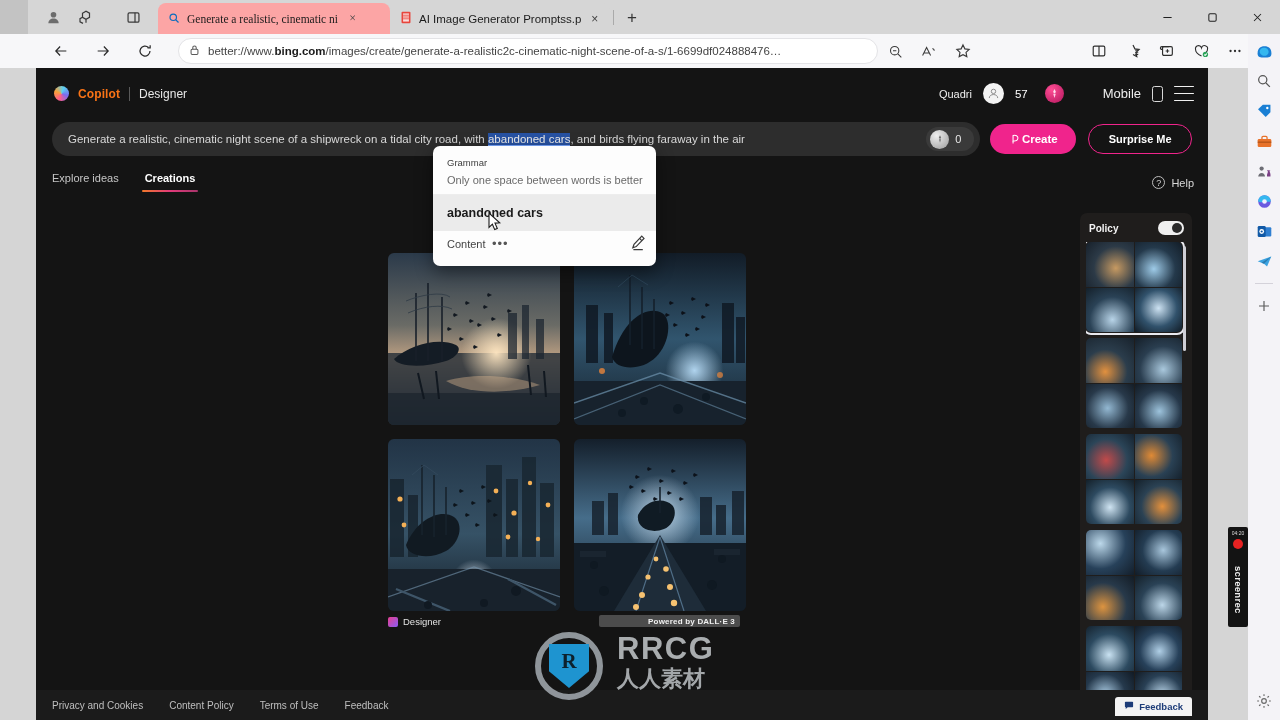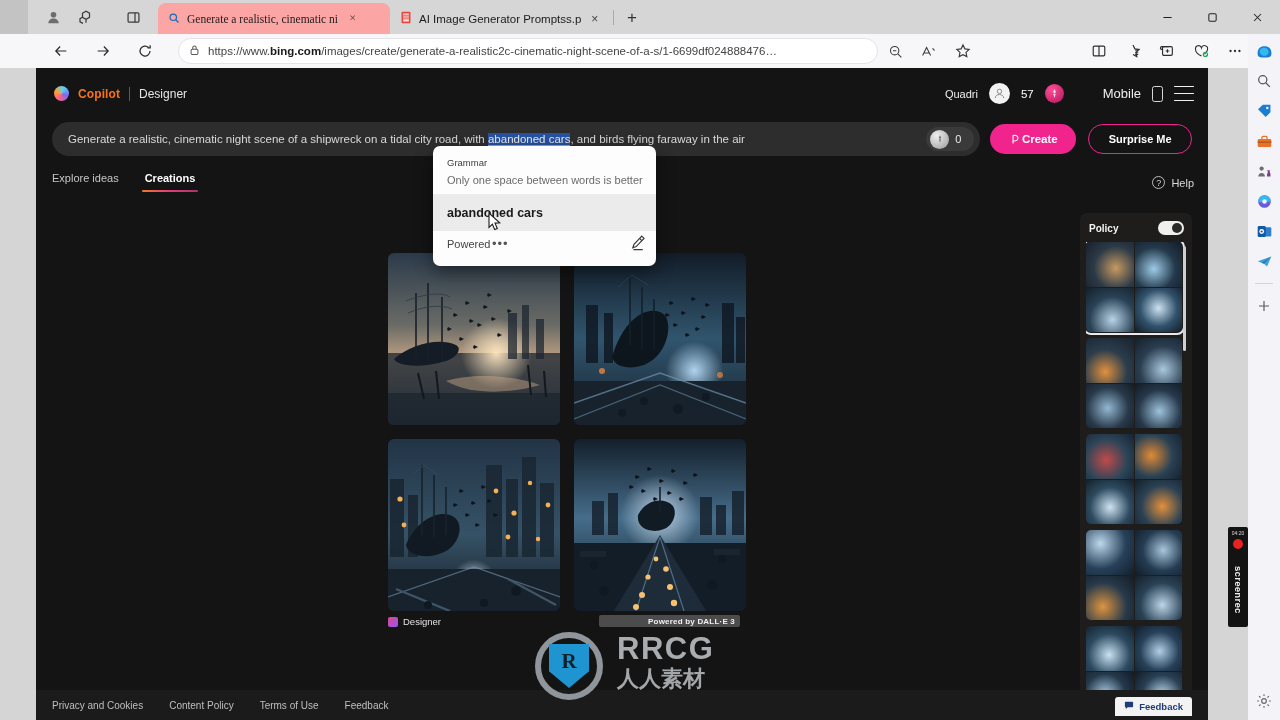--- a/index.html
+++ b/index.html
@@ -79,21 +79,21 @@
     background: conic-gradient(from 200deg, #ff5c8a, #f8a13a, #5ad2f4, #7a6cf0, #ff5c8a);
   }
   .brand-name { font-size: 12px; color: #f97316; font-weight: 700; letter-spacing:.1px;}
   .brand-sep { width:1px; height: 14px; background: #5a5a5a; }
   .brand-sub { font-size: 12px; color: #e6e6e6; }
 
   .hdr-right { position:absolute; right: 14px; top: 15px; display:flex; align-items:center; gap: 11px; }
   .hdr-user { font-size: 11px; color:#eee; }
   .avatar { width: 21px; height: 21px; border-radius: 50%; background:#f3f3f3;
     display:flex;align-items:center;justify-content:center; }
-  .boost-count { font-size: 11.5px; color:#fff; margin-right:0;}
+  .boost-count { font-size: 11.5px; color:#fff; margin-right:6px;}
   .boost-chip { width: 19px; height: 19px; border-radius: 50%;
     background: radial-gradient(circle at 35% 30%, #ff4d94, #b1155c);
     display:flex;align-items:center;justify-content:center; }
   .hdr-mobile { font-size: 13px; color:#eee;padding-left:28px; }
   .phone-ico { width: 11px; height: 16px; border: 1.4px solid #d9d9d9; border-radius: 2.5px; }
   .hamburger { width: 20px; height: 16px; display:flex; flex-direction:column; justify-content:space-between; }
   .hamburger i { display:block; height: 1.8px; background:#f0f0f0; border-radius:1px; }
 
   
   .promptrow { position:absolute; left: 16px; top: 54px; width: 1140px; height: 34px; display:flex; align-items:center; gap: 0; }
@@ -311,21 +311,21 @@
     </div>
   </div>
 
   <div class="urlbar">
     <span>
       <svg width="11" height="12" viewBox="0 0 12 14" fill="none" stroke="#5a5a5a" stroke-width="1.2">
           <rect x="2" y="6" width="8" height="6.2" rx="1.3"></rect>
           <path d="M4 6V4.3a2 2 0 0 1 4 0V6"></path>
         </svg>
     </span>
-    <span class="url-text"><span>https://www.</span><b>bing.com</b><span>/images/create/generate-a-realistic2c-cinematic-night-scene-of-a-s/1-6699df024888476…</span></span>
+    <span class="url-text"><span>better://www.</span><b>bing.com</b><span>/images/create/generate-a-realistic2c-cinematic-night-scene-of-a-s/1-6699df024888476…</span></span>
   </div>
 
   <div class="urlbar-right">
     <div class="toolicon">
       <svg width="15" height="15" viewBox="0 0 18 18" fill="none" stroke="#3a3a3a" stroke-width="1.3">
           <circle cx="8" cy="8" r="5"></circle>
           <path d="M11.8 11.8 16 16M6 8h4"></path>
         </svg>
     </div>
     <div class="toolicon">
@@ -787,21 +787,21 @@
     </div>
   </div>
 
   <div class="grammar">
     <div class="g-title">Grammar</div>
     <div class="g-desc">Only one space between words is better</div>
     <div class="g-sep"></div>
     <div class="g-suggest">
       <span>abandoned cars</span>
     </div>
-    <div class="g-ignore">Powered</div>
+    <div class="g-ignore">Content</div>
     <div class="g-dots">•••</div>
     <div class="g-penicon">
       <svg width="16" height="18" viewBox="0 0 16 18" fill="none" stroke="#3a3a3a" stroke-width="1.2">
         <path d="M11.8 2.2 14 4.4 6.2 12.6l-3.4 1.2 1.2-3.4z"></path>
           <path d="M3.4 15.6h9.4"></path>
           <path d="M9.6 4.4 11.8 6.6"></path>
       </svg>
     </div>
     <div class="cursor">
       <svg width="14" height="20" viewBox="0 0 14 20">

